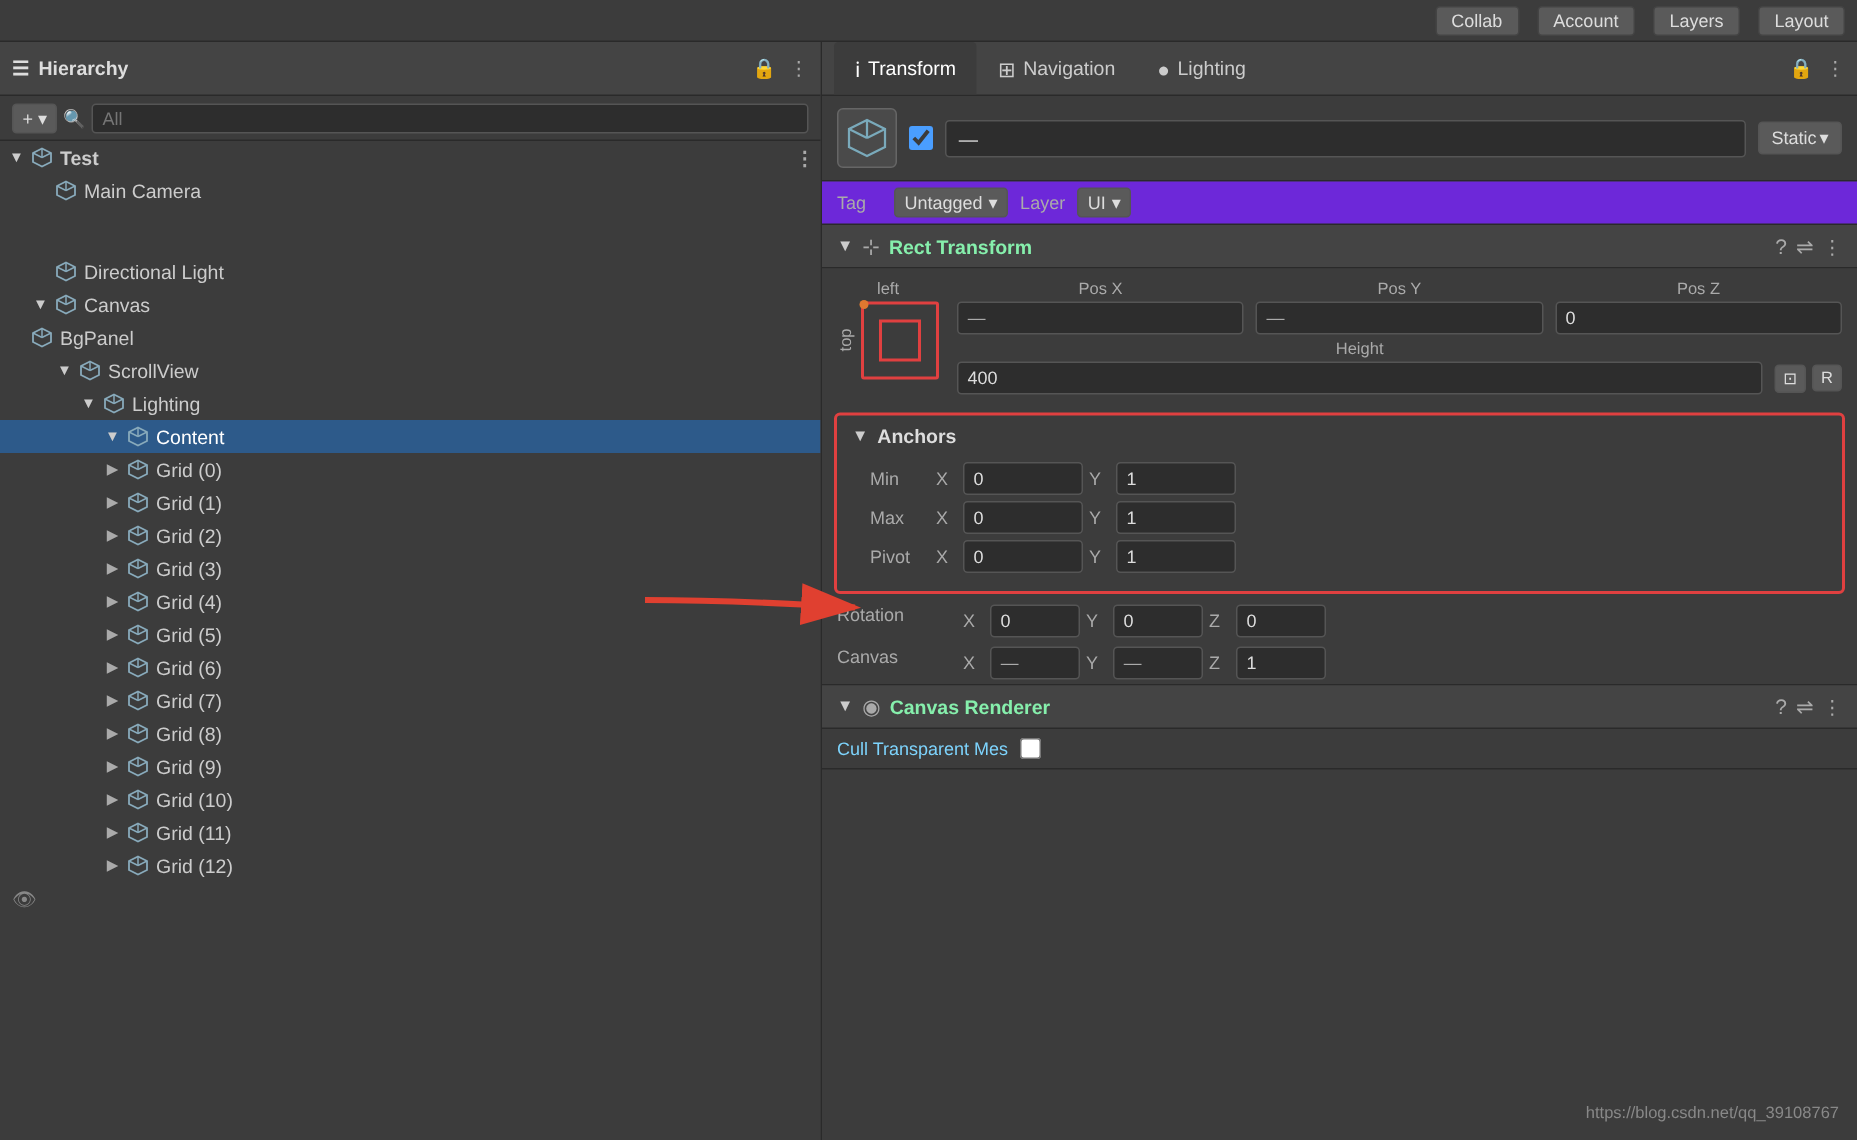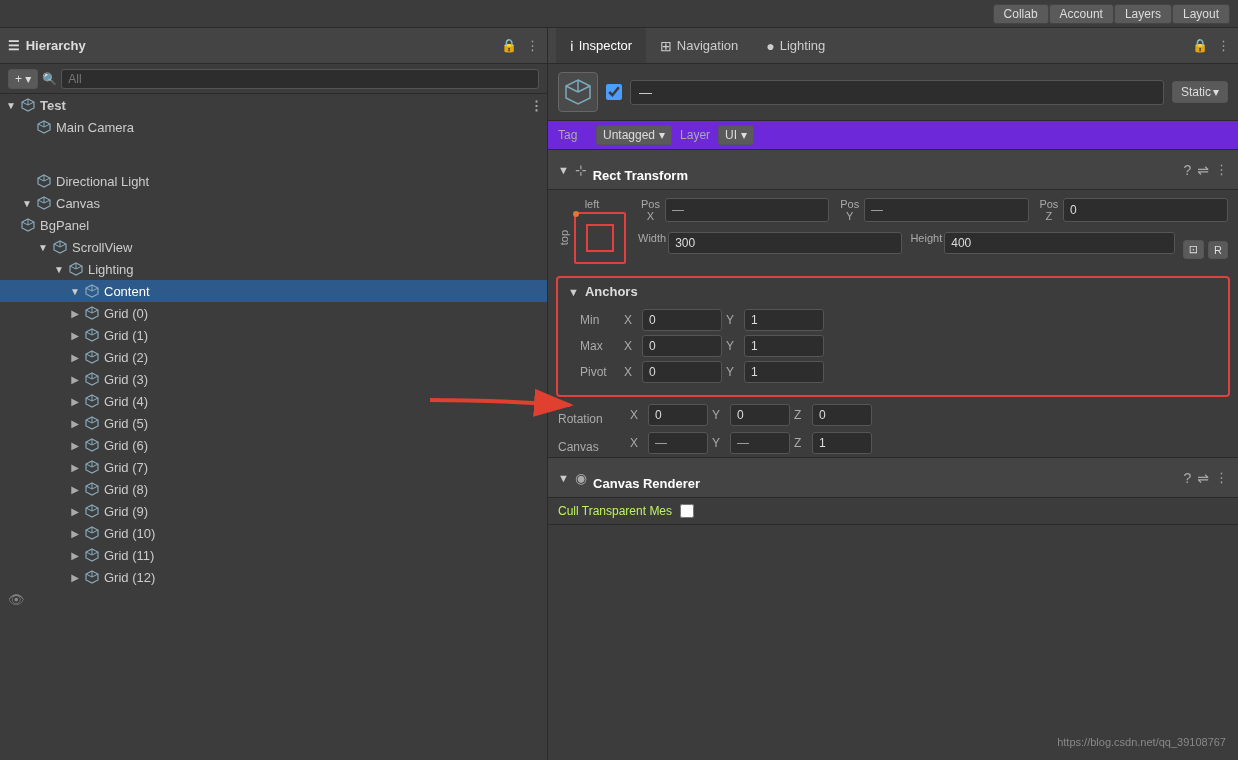--- a/index.html
+++ b/index.html
@@ -15,21 +15,21 @@
     }
 
     
     .top-bar {
       display: flex;
       justify-content: flex-end;
       align-items: center;
       background: #3c3c3c;
       height: 28px;
       padding: 0 8px;
-      gap: 0;
+      gap: 12px;
       border-bottom: 1px solid #2a2a2a;
     }
     .top-bar-btn {
       background: #5a5a5a;
       border: 1px solid #444;
       border-radius: 3px;
       color: #ddd;
       padding: 2px 10px;
       font-size: 12px;
       cursor: pointer;
@@ -281,24 +281,23 @@
       display: flex;
       align-items: center;
       padding: 6px 10px;
       background: #444;
       cursor: pointer;
       gap: 6px;
       border-bottom: 1px solid #2a2a2a;
     }
     .component-title {
       font-weight: 700;
-      color: #ffffff;
+      color: #86efac;
       font-size: 13px;
       flex: 1;
-      margin-top: 12px;
     }
     .component-icons {
       display: flex;
       align-items: center;
       gap: 6px;
       color: #aaa;
     }
     .component-body {
       padding: 8px 10px;
       background: #3c3c3c;
@@ -364,20 +363,21 @@
       flex-direction: column;
       gap: 4px;
     }
     .pos-row {
       display: flex;
       gap: 8px;
       align-items: center;
     }
     .pos-col {
       display: flex;
+      flex-direction: column;
       gap: 2px;
       flex: 1;
     }
     .pos-col-label {
       font-size: 11px;
       color: #aaa;
       text-align: center;
     }
     .field-input {
       background: #2d2d2d;
@@ -442,23 +442,23 @@
       border-radius: 3px;
       color: #ddd;
       padding: 3px 6px;
       font-size: 12px;
       width: 80px;
     }
 
     
     .rot-scale-row {
       display: flex;
-      align-items: flex-end;
+      align-items: flex-start;
       padding: 3px 10px;
-      gap: 12px;
+      gap: 24px;
     }
     .rs-label {
       color: #aaa;
       font-size: 12px;
       min-width: 60px;
     }
     .rs-group {
       display: flex;
       align-items: center;
       gap: 4px;
@@ -480,21 +480,21 @@
     }
 
     
     .canvas-renderer-body {
       display: flex;
       align-items: center;
       gap: 8px;
       padding: 6px 10px;
     }
     .cr-label {
-      color: #bef264;
+      color: #7dd3fc;
       font-size: 12px;
     }
     .cr-checkbox {
       width: 14px;
       height: 14px;
     }
 
     
     .watermark {
       position: fixed;
@@ -810,21 +810,21 @@
           <span style="cursor:pointer;">👁</span>
         </div>
       </div>
   </div>
 
   <div class="inspector-panel">
 
     <div class="inspector-tabs">
       <div class="inspector-tab active">
         <span class="inspector-tab-icon">ℹ</span>
-        <span>Inspector</span>
+        <span>Transform</span>
       </div>
       <div class="inspector-tab">
         <span class="inspector-tab-icon">⊞</span>
         <span>Navigation</span>
       </div>
       <div class="inspector-tab">
         <span class="inspector-tab-icon">●</span>
         <span>Lighting</span>
       </div>
       <div class="inspector-header-right">
@@ -900,24 +900,20 @@
                   <span class="pos-col-label">Pos Y</span>
                   <input class="field-input dash" type="text" value="—" style="">
                 </div>
                 <div class="pos-col">
                   <span class="pos-col-label">Pos Z</span>
                   <input class="field-input" type="text" value="0" style="">
                 </div>
               </div>
               <div class="pos-row">
                 <div class="pos-col">
-                  <span class="pos-col-label">Width</span>
-                  <input class="field-input" type="text" value="300" style="">
-                </div>
-                <div class="pos-col">
                   <span class="pos-col-label">Height</span>
                   <input class="field-input" type="text" value="400" style="">
                 </div>
                 <div style="display:flex;align-items:center;gap:4px;margin-top:14px;">
                   <button style="background:#5a5a5a;border:1px solid #555;border-radius:3px;color:#ddd;padding:2px 5px;font-size:11px;cursor:pointer;">⊡</button>
                   <button style="background:#5a5a5a;border:1px solid #555;border-radius:3px;color:#ddd;padding:2px 5px;font-size:11px;cursor:pointer;">R</button>
                 </div>
               </div>
             </div>
           </div>

